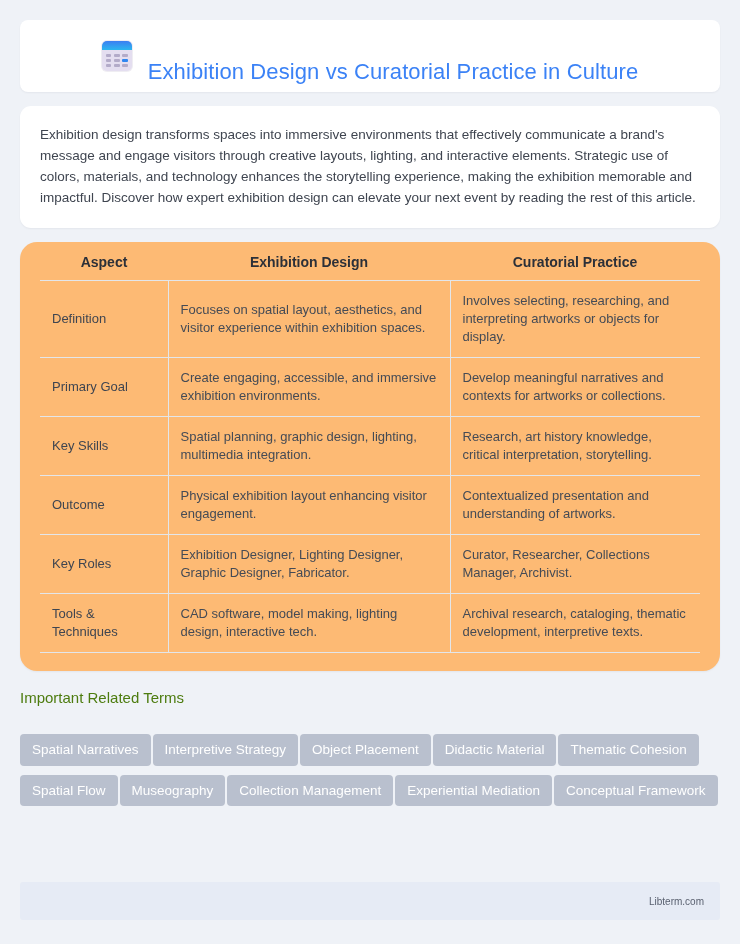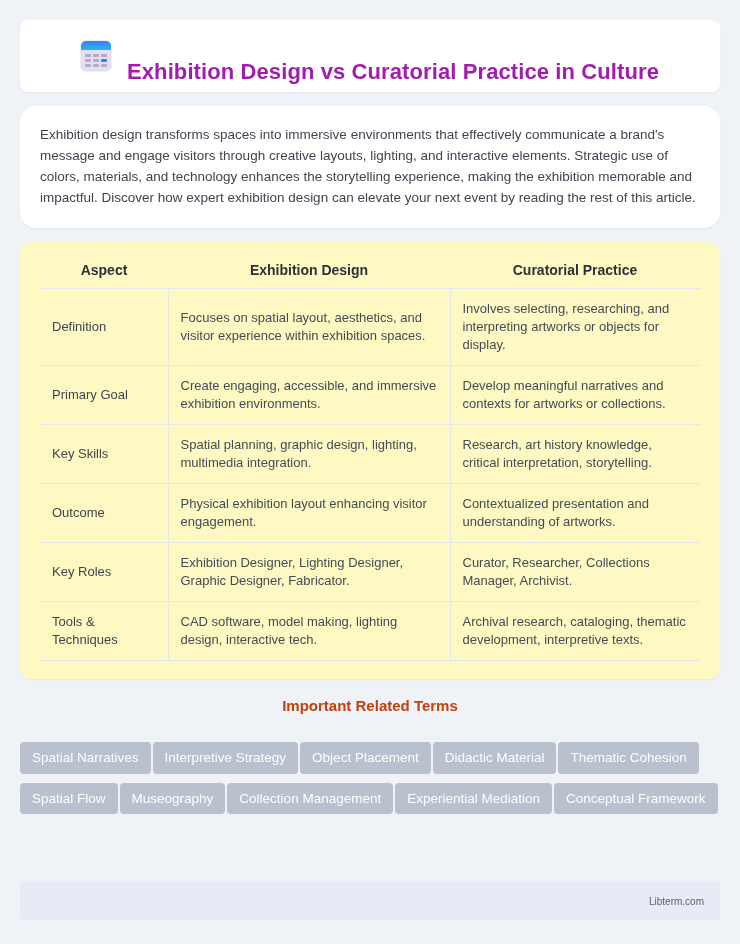--- a/index.html
+++ b/index.html
@@ -65,46 +65,46 @@
   }
   .cal-icon .cal-grid i {
     background: #b3abc9;
     border-radius: 1px;
     display: block;
   }
   .cal-icon .cal-grid i.accent { background: #2f86f0; }
 
   .page-title {
     font-size: 22px;
-    color: #a21caf;
-    font-weight: 700;
+    color: #3b82f6;
+    font-weight: 400;
     letter-spacing: 0.1px;
     white-space: nowrap;
     margin-top: 32px;
   }
 
   
   .desc-card {
     background: #ffffff;
-    border-radius: 16px;
+    border-radius: 11px;
     padding: 18px 20px 20px 20px;
     box-shadow: 0 1px 2px rgba(16, 24, 40, 0.05);
     margin-bottom: 14px;
   }
   .desc-text {
     font-size: 13.5px;
     line-height: 21px;
     color: #3f4550;
   }
 
   
   .table-card {
-    background: #fef9c3;
-    border-radius: 11px;
-    padding: 16px 20px 18px 20px;
+    background: #fdba74;
+    border-radius: 17px;
+    padding: 8px 20px 18px 20px;
     box-shadow: 0 1px 2px rgba(16, 24, 40, 0.05);
     margin-bottom: 16px;
   }
   table.cmp {
     width: 100%;
     border-collapse: collapse;
     table-layout: fixed;
   }
   table.cmp th {
     font-size: 14px;
@@ -129,25 +129,24 @@
     border-right: 1px solid #e3e6ea;
     color: #3f4550;
     margin-top: 48px;
   }
   table.cmp .c-design {
     border-right: 1px solid #e3e6ea;
   }
 
   
   .terms-title {
-    text-align: center;
     font-size: 15px;
-    color: #c2410c;
+    color: #4d7c0f;
     margin: 2px 0 14px 0;
-    font-weight: 700;
+    font-weight: 400;
   }
   .tags {
     display: flex;
     flex-wrap: wrap;
     gap: 9px 2px;
     align-content: flex-start;
     margin-top: 28px;
   }
   .tag {
     background: #b9c0ce;

